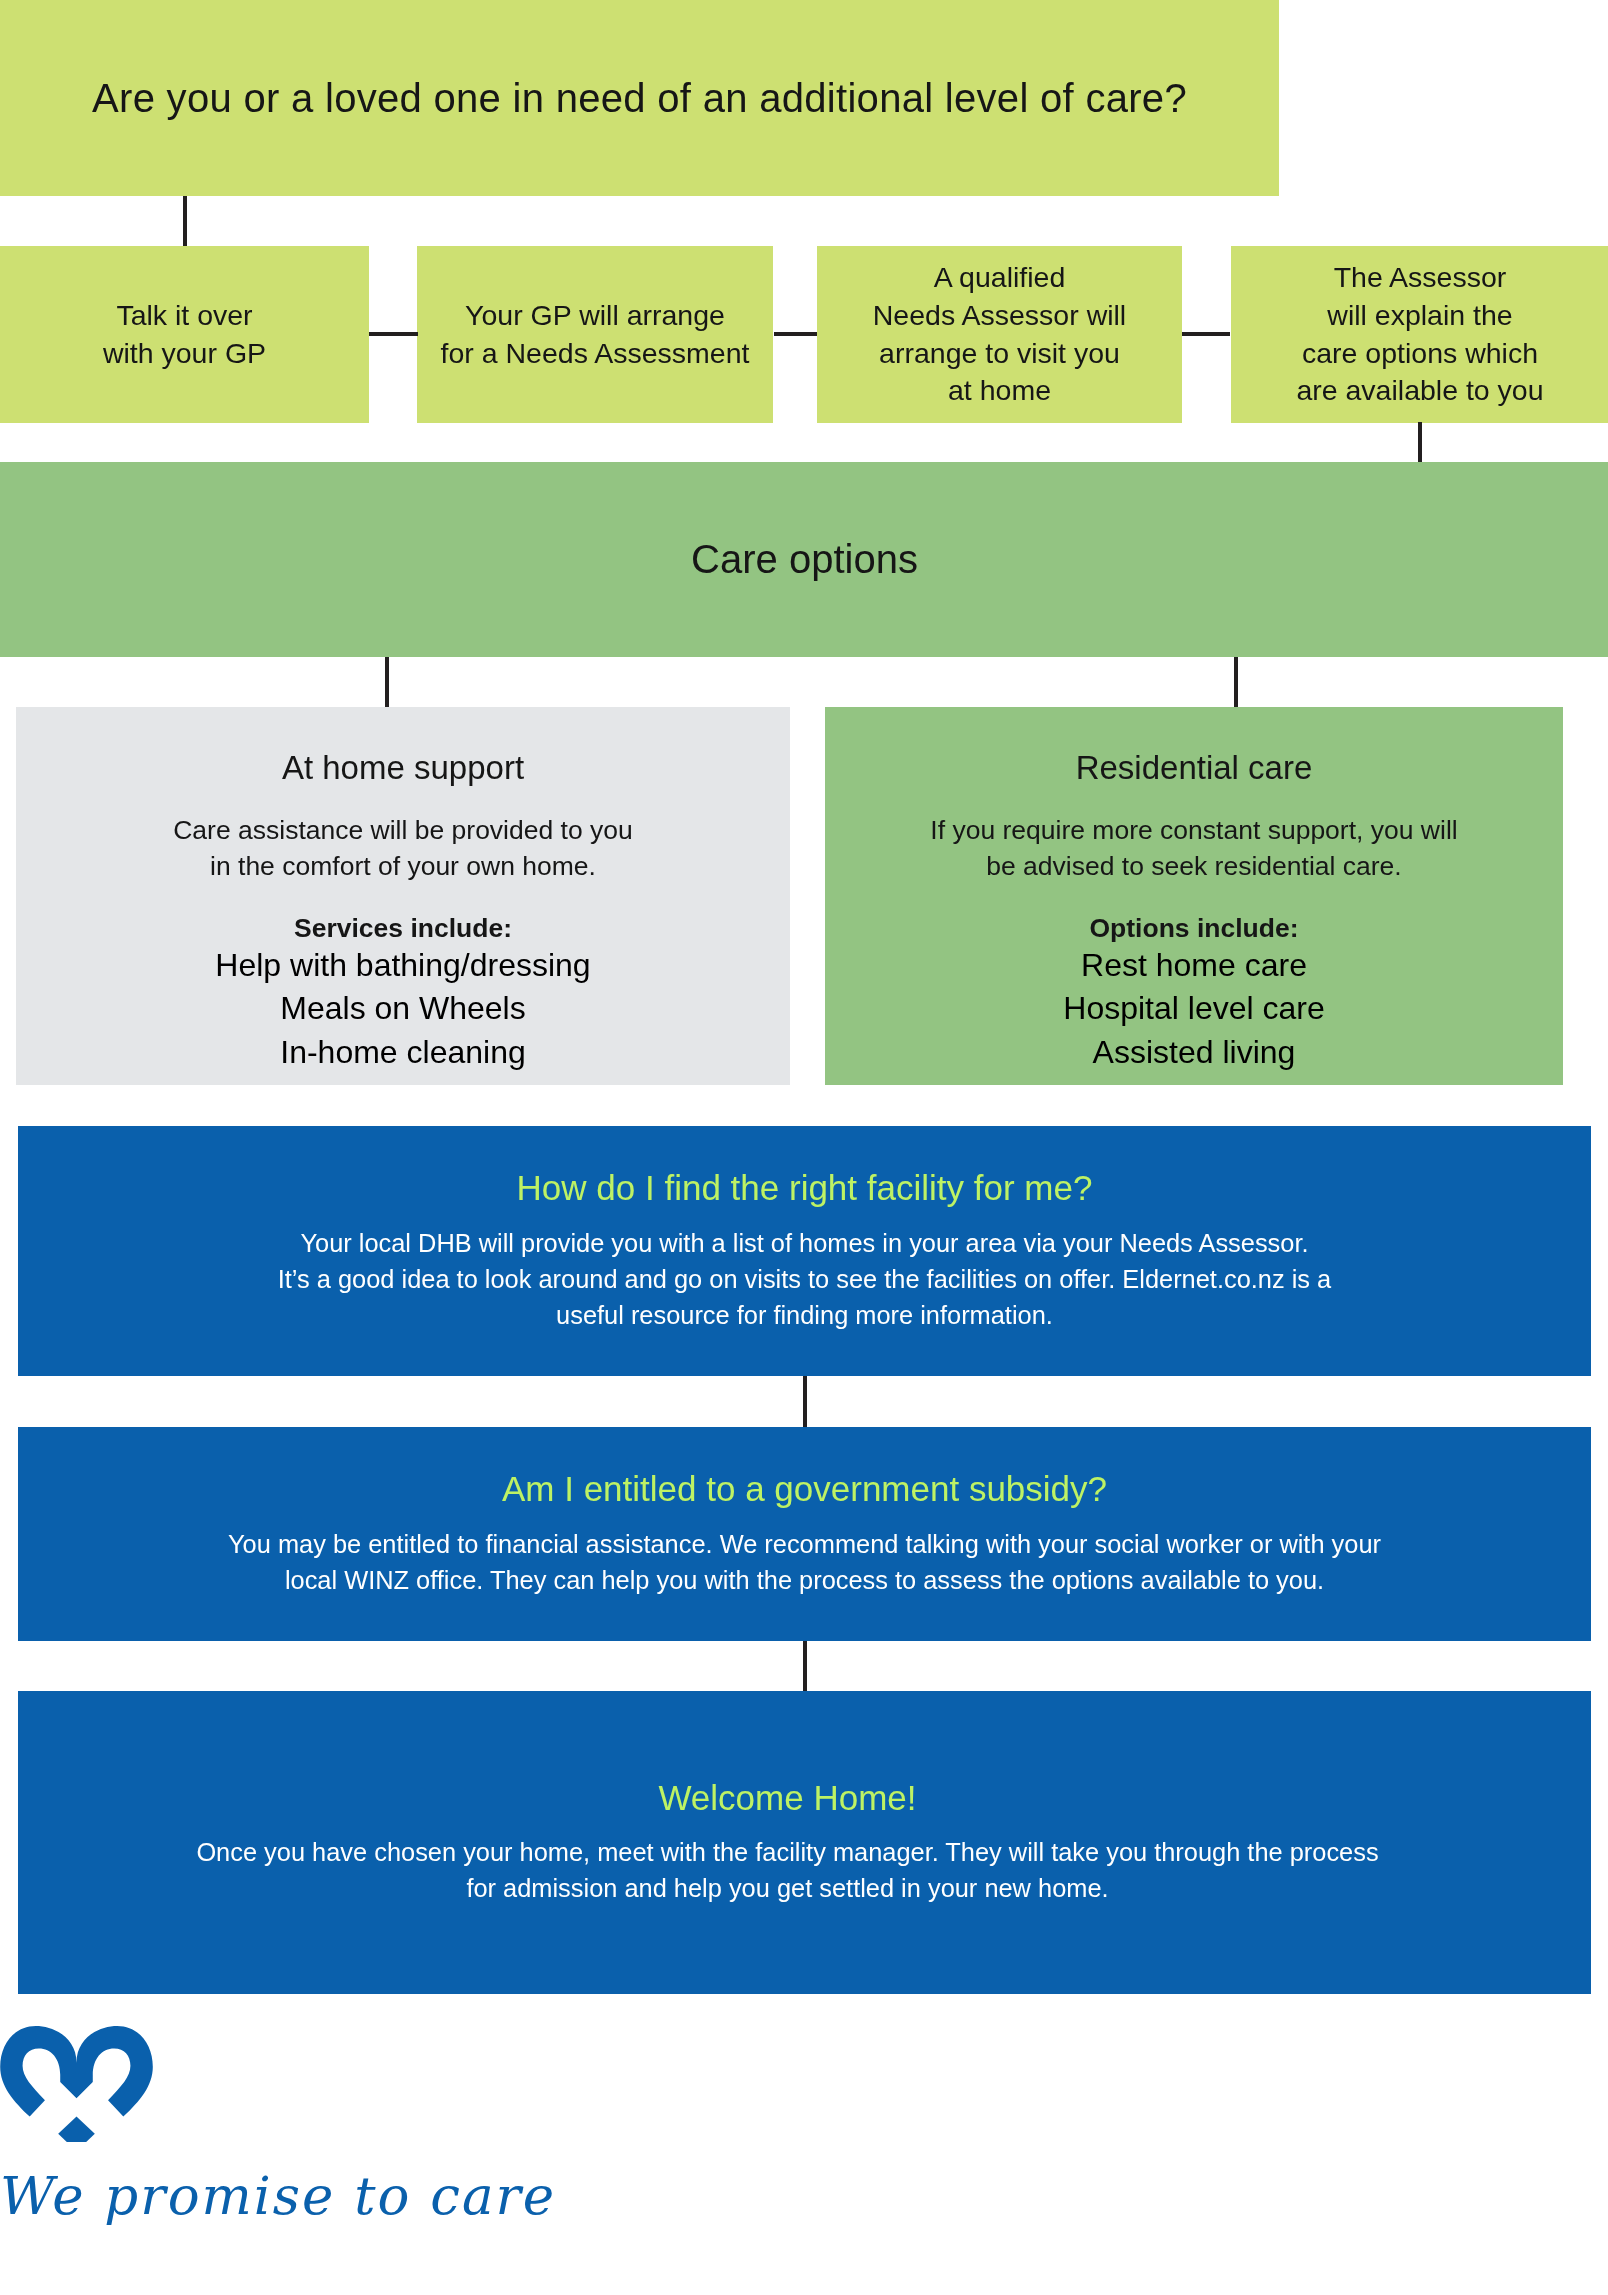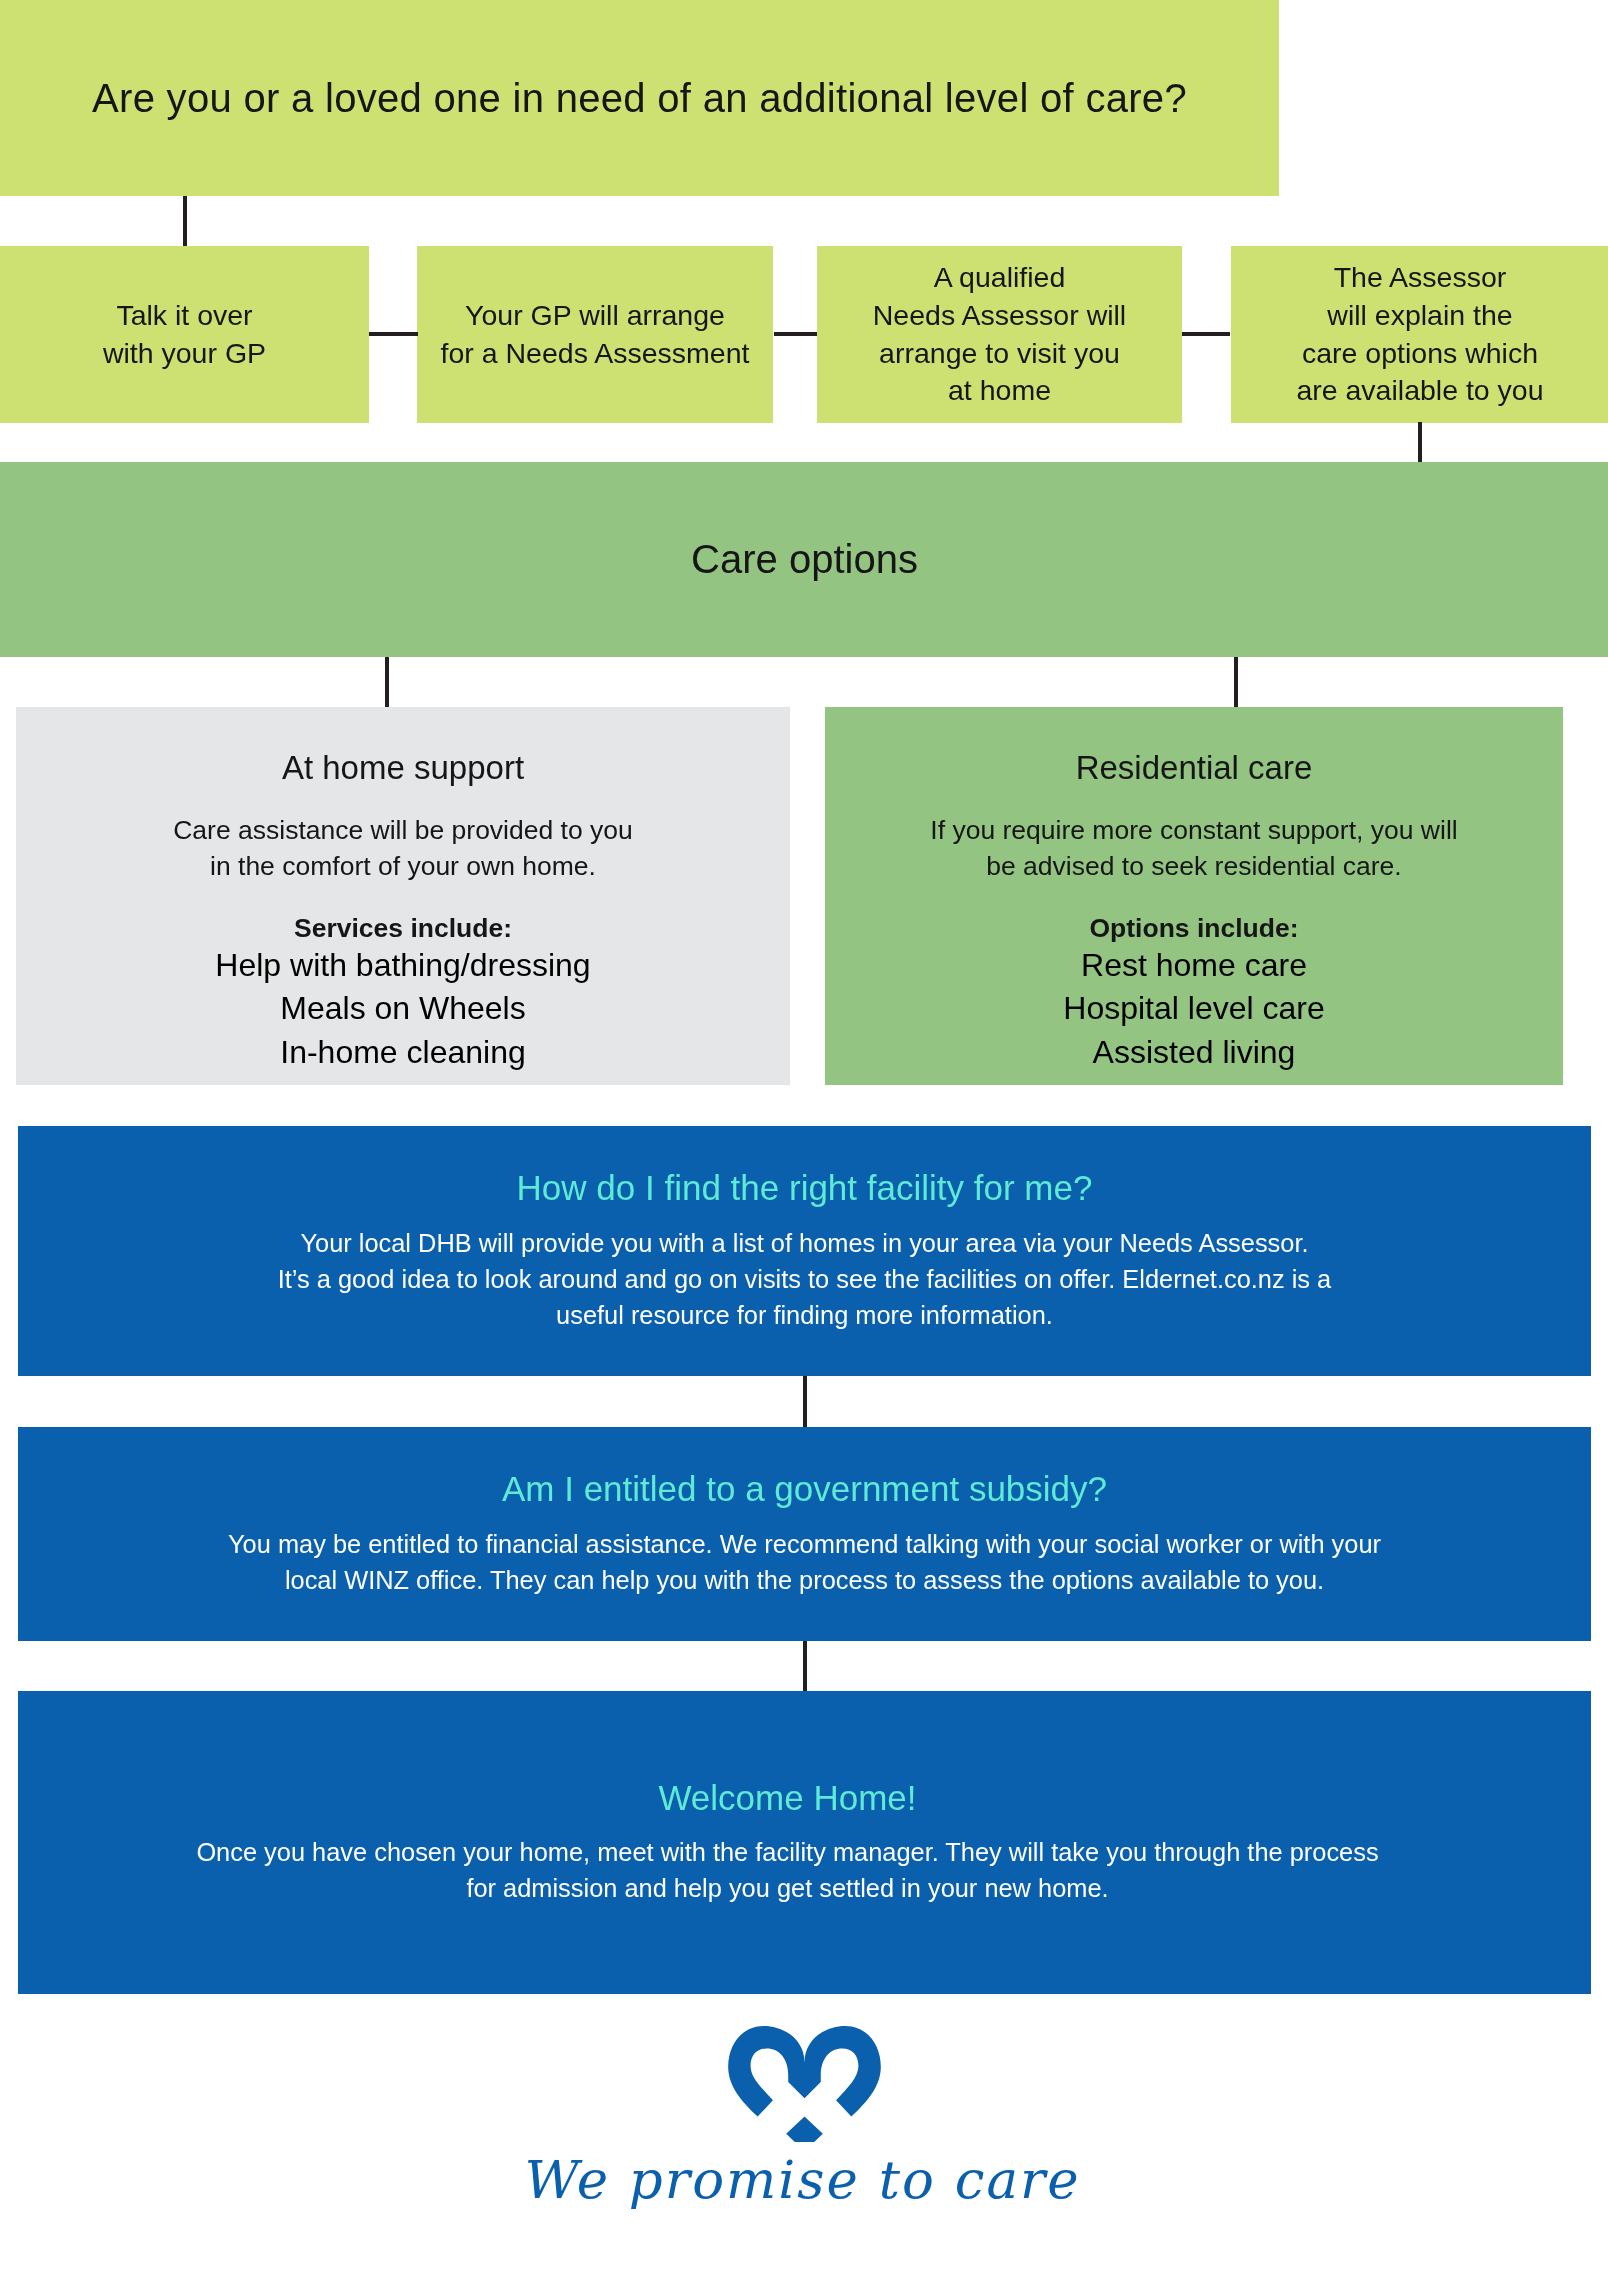--- a/index.html
+++ b/index.html
@@ -145,21 +145,21 @@
   .blue-panel {
     left: 18px;
     width: 1573px;
     background: #0a60ac;
     color: #ffffff;
     padding: 10.2px 46px;
   }
   .blue-title {
     font-size: 35px;
     font-weight: 400;
-    color: #5eead4;
+    color: #bef264;
     margin: 0 0 17.3px 0;
     line-height: 1.1;
   }
   .blue-body {
     font-size: 25.4px;
     line-height: 1.42;
     color: #ffffff;
     margin: 0;
     white-space: pre-line;
   }
@@ -172,22 +172,22 @@
   
   .footer {
     position: absolute;
     left: 0;
     top: 1994px;
     width: 1609px;
     height: 213px;
     background: #ffffff;
     display: flex;
     flex-direction: column;
-    align-items: center;
     justify-content: flex-start;
+    gap: 16px;
   }
   .logo-wrap {
     margin-top: 32px;
     width: 153px;
     height: 116px;
   }
   .tagline-wrap {
     margin-top: 7.1px;
     width: 560px;
     height: 97px;

